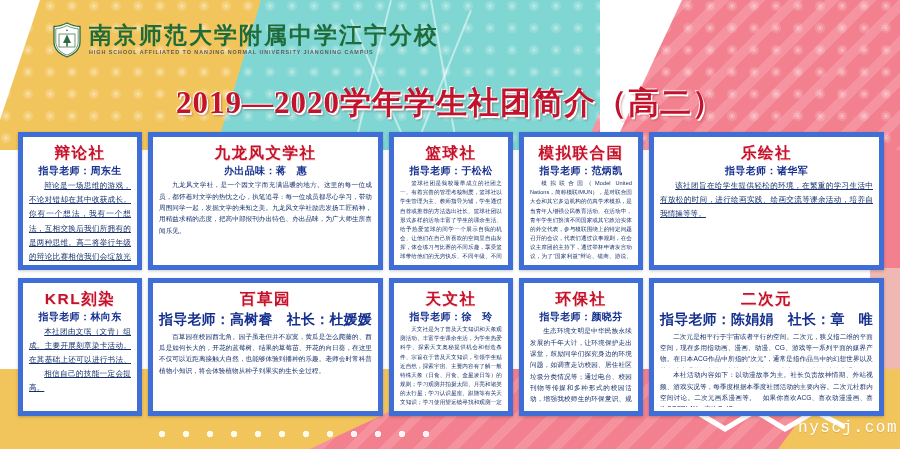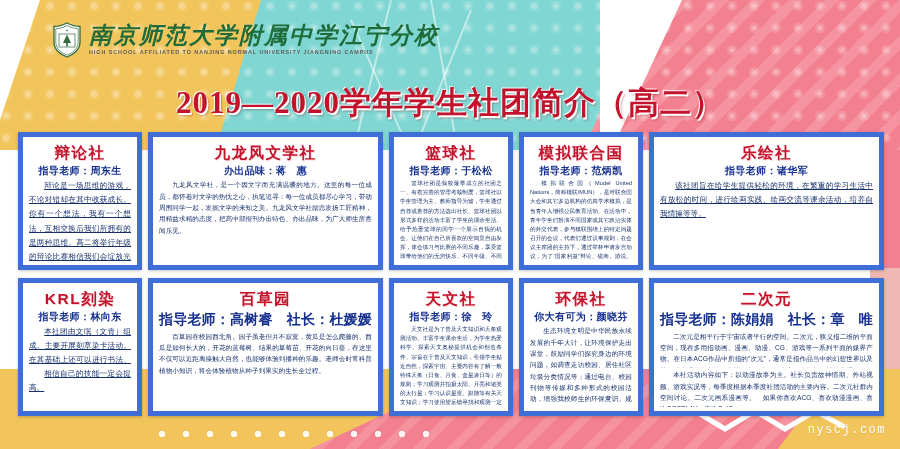--- a/index.html
+++ b/index.html
@@ -115,21 +115,21 @@
   .ray{position:absolute;background:rgba(255,255,255,0.5);transform-origin:top left;pointer-events:none;}
 
   
   .header{position:absolute;left:0;top:0;width:900px;height:80px;z-index:6;}
   .logo-wrap{position:absolute;left:52px;top:22px;display:flex;align-items:center;gap:7px;}
   .shield{width:30px;height:36px;flex:none;}
   .logo-text{display:flex;flex-direction:column;line-height:1;}
   .logo-cn{
     font-family:"Liberation Serif","DejaVu Serif",serif;
     font-size:23px;font-weight:700;color:#1f6b3a;letter-spacing:2px;
-    font-style:italic;white-space:nowrap;
+    white-space:nowrap;
   }
   .logo-en{
     font-size:5.4px;color:#5b5b5b;letter-spacing:.95px;white-space:nowrap;
     margin-top:3px;font-weight:700;
   }
 
   .poster-title{
     position:absolute;left:0;top:82px;width:900px;text-align:center;z-index:7;
     font-family:"Liberation Serif","DejaVu Serif",serif;
     font-size:31px;font-weight:700;color:#c3122c;letter-spacing:1px;
@@ -180,23 +180,23 @@
     text-indent:2em;
     flex:1;overflow:hidden;
     letter-spacing:.05px;
   }
   .card-body.p2{text-indent:2em;margin-top:1px;}
   .card-body.loose{font-size:7.6px;line-height:1.85;text-decoration:underline;}
   .card-body.mid{font-size:6.6px;line-height:1.72;}
 
   
   .watermark{
-    position:absolute;right:14px;bottom:12px;z-index:12;
+    position:absolute;right:2px;bottom:12px;z-index:12;
     font-family:"Liberation Mono","DejaVu Sans Mono",monospace;
-    font-size:12px;color:#ffffff;letter-spacing:1.5px;
+    font-size:16px;color:#ffffff;letter-spacing:1.5px;
     text-shadow:0 1px 1px rgba(0,0,0,.12);
   }
 </style>
 </head>
 <body>
 
 <div id="poster">
 
   <div class="bg-layer bg-white"></div>
   <div class="bg-yellow-top"></div>
@@ -298,21 +298,21 @@
       <div class="card">
         <div class="card-inner">
           <div class="card-title">天文社</div>
           <div class="card-teacher">指导老师：徐　玲</div>
           <div class="card-body ">天文社是为了普及天文知识和天象观测活动、丰富学生课余生活，为学生热爱科学、探索天文奥秘提供机会和创造条件。宗旨在于普及天文知识，引领学生贴近自然，探索宇宙。主要内容有了解一般特殊天象（日食、月食、金星凌日等）的规则；学习观测并拍摄太阳、月亮和诸类的太行星；学习认识星座、跟随等有关天文知识；学习使用望远镜寻找和观测一定数目的深空天体。热爱天文观察，渴望了解宇宙奥秘的你，来加入天文社吧。</div>
         </div>
       </div>
       <div class="card">
         <div class="card-inner">
           <div class="card-title">环保社</div>
-          <div class="card-teacher">你大有可为：颜晓芬</div>
+          <div class="card-teacher">指导老师：颜晓芬</div>
           <div class="card-body mid">生态环境文明是中华民族永续发展的千年大计，让环境保护走出课堂，鼓励同学们探究身边的环境问题，如调查走访校园、居住社区垃圾分类情况等；通过电台、校园刊物等传媒和多种形式的校园活动，增强我校师生的环保意识、规范环保行为，健全环保机制，激发我校师生学习环保知识、参与环保行动，促进校园精神文明建设、营造优美校园，让我们一起努力吧，加入环保社，你大有可为！</div>
         </div>
       </div>
       <div class="card">
         <div class="card-inner">
           <div class="card-title">二次元</div>
           <div class="card-teacher small">指导老师：陈娟娟　社长：章　唯</div>
           <div class="card-body mid">二次元是相平行于宇宙或者平行的空间。二次元，狭义指二维的平面空间，现在多用指动画、漫画、动漫、CG、游戏等一系列平面的媒界产物。在日本ACG作品中所指的“次元”，通常是指作品当中的幻想世界以及其各种表现的复合体。本社团由更为了给大家一个轻松愉快的上课氛围，展现配给本身同学们的课余内容展现环境所平行的想象力和丰富的空间。</div>
           <div class="card-body p2 mid">本社活动内容如下：以动漫故事为主。社长负责故神情期、外站视频、游戏实况等，每季度根据本季度社团活动的主要内容。二次元社群内空间讨论。二次元画系漫画等。　如果你喜欢ACG、喜欢动漫漫画、喜欢COSPLAY、喜欢GalGame</div>
         </div>

